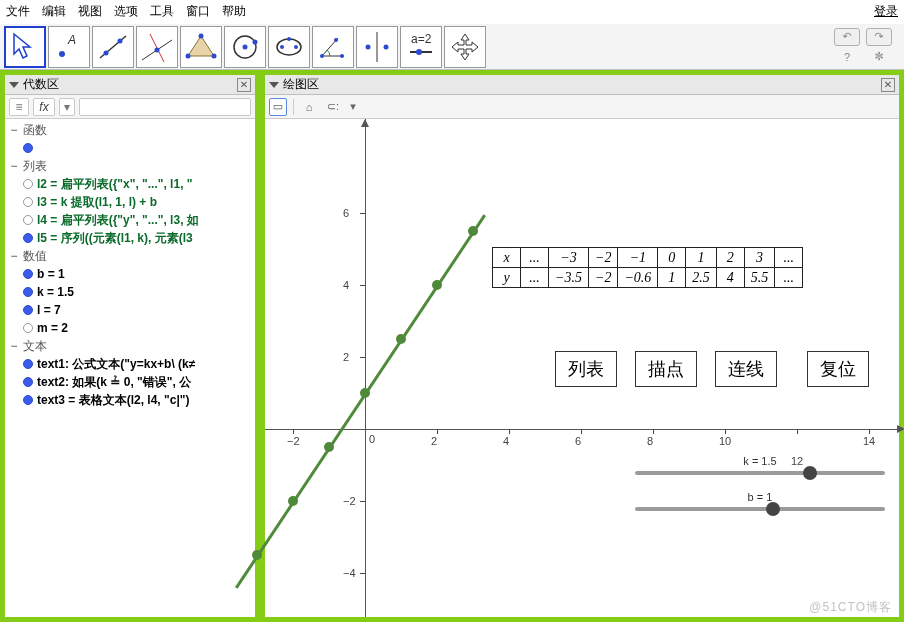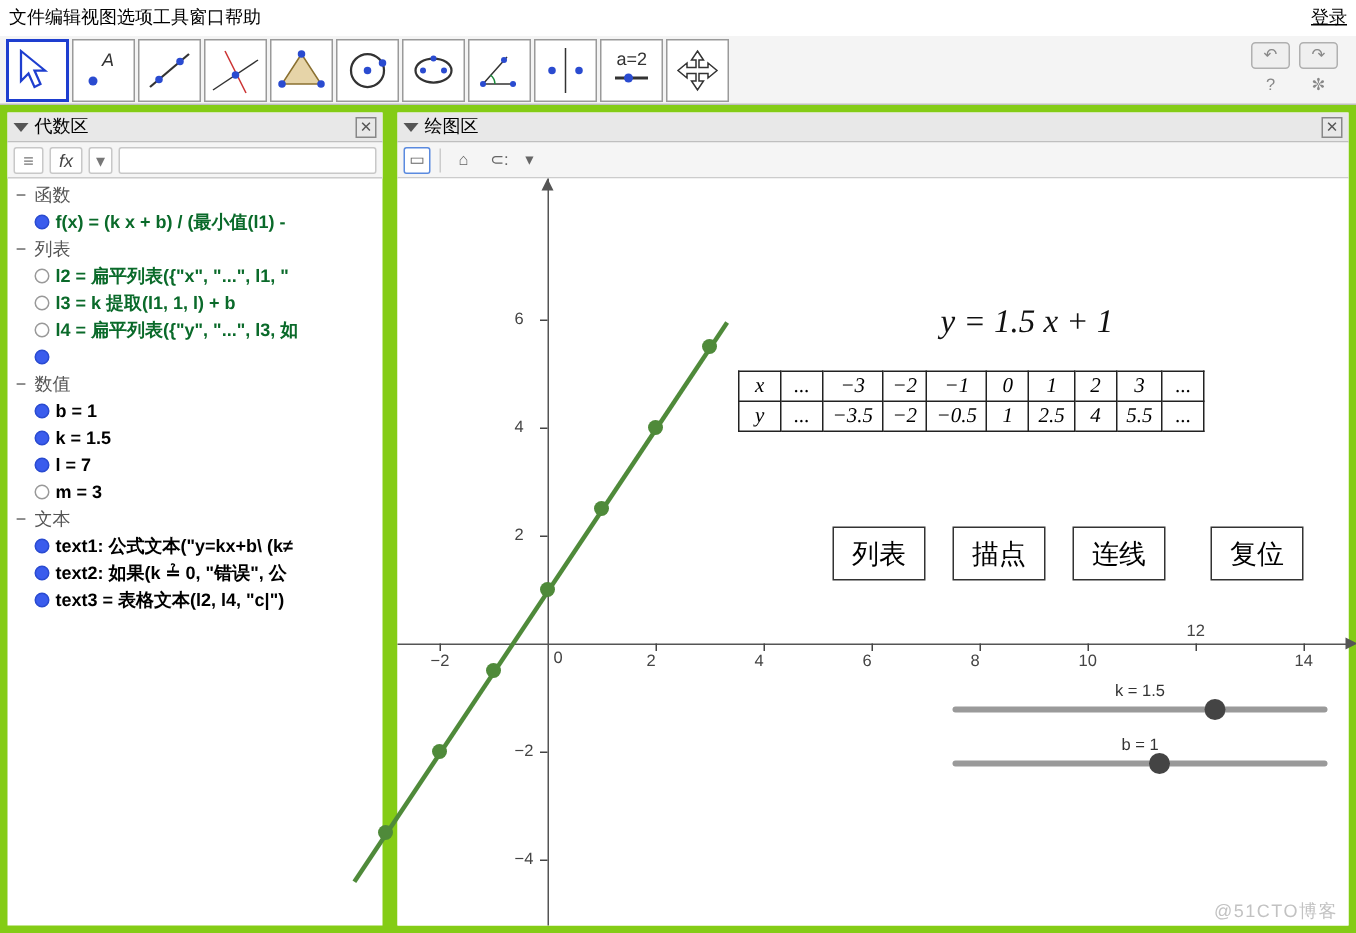--- a/index.html
+++ b/index.html
@@ -1,18 +1,18 @@
 <!DOCTYPE html>
 <html><head>
 <meta charset="utf-8">
 <style>
 *{box-sizing:border-box;margin:0;padding:0;font-family:Arial,sans-serif;font-size:12px;}
 body{background:#fff;width:904px;height:622px;overflow:hidden;position:relative;}
 
-.menubar{height:24px;display:flex;align-items:center;padding:0 6px;border-bottom:1px solid #fff;}
+.menubar{height:24px;display:flex;align-items:center;padding:0 6px;gap:12px;border-bottom:1px solid #fff;}
 .menubar span{cursor:default;}
 .login{margin-left:auto;text-decoration:underline;}
 
 .toolbar{height:46px;display:flex;align-items:center;padding:2px 4px;gap:2px;background:#f4f4f4;border-bottom:1px solid #bfbfbf;}
 .toolbtn{width:42px;height:42px;border:1px solid #9a9a9a;background:#fff;display:flex;align-items:center;justify-content:center;position:relative;}
 .toolbtn.active{border:2px solid #1e3ecf;}
 .toolbtn svg{width:34px;height:34px;}
 .right-tools{margin-left:auto;display:flex;flex-direction:column;gap:2px;align-items:end;padding-right:8px;}
 .rt-row{display:flex;gap:6px;}
 .rt-btn{width:26px;height:18px;border:1px solid #b0b0b0;border-radius:3px;background:#efefef;display:flex;align-items:center;justify-content:center;color:#888;font-size:11px;}
@@ -187,21 +187,20 @@
       <div class="input"></div>
     </div>
     <div class="tree">
       <div class="row">
           <span class="exp">−</span>
           <span class="lbl head">函数</span>
         </div>
       <div class="row">
           <span class="exp"></span>
           <span class="dot on"></span>
-          <b class="lbl fn">f(x) = (k x + b) / (最小值(l1) -</b>
         </div>
       <div class="row">
           <span class="exp">−</span>
           <span class="lbl head">列表</span>
         </div>
       <div class="row">
           <span class="exp"></span>
           <span class="dot off"></span>
           <b class="lbl fn">l2 = 扁平列表({"x", "...", l1, "</b>
         </div>
@@ -211,20 +210,21 @@
           <b class="lbl fn">l3 = k 提取(l1, 1, l) + b</b>
         </div>
       <div class="row">
           <span class="exp"></span>
           <span class="dot off"></span>
           <b class="lbl fn">l4 = 扁平列表({"y", "...", l3, 如</b>
         </div>
       <div class="row">
           <span class="exp"></span>
           <span class="dot on"></span>
+          <b class="lbl fn">l5 = 序列((元素(l1, k), 元素(l3</b>
         </div>
       <div class="row">
           <span class="exp">−</span>
           <span class="lbl head">数值</span>
         </div>
       <div class="row">
           <span class="exp"></span>
           <span class="dot on"></span>
           <b class="lbl">b = 1</b>
         </div>
@@ -234,21 +234,21 @@
           <b class="lbl">k = 1.5</b>
         </div>
       <div class="row">
           <span class="exp"></span>
           <span class="dot on"></span>
           <b class="lbl">l = 7</b>
         </div>
       <div class="row">
           <span class="exp"></span>
           <span class="dot off"></span>
-          <b class="lbl">m = 3</b>
+          <b class="lbl">m = 2</b>
         </div>
       <div class="row">
           <span class="exp">−</span>
           <span class="lbl head">文本</span>
         </div>
       <div class="row">
           <span class="exp"></span>
           <span class="dot on"></span>
           <b class="lbl">text1: 公式文本("y=kx+b\ (k≠</b>
         </div>
@@ -289,21 +289,21 @@
         <div class="tlabel" style="left:166px;top:316px">2</div>
         <div class="tick" style="left:244px;top:310px;width:1px;height:5px"></div>
         <div class="tlabel" style="left:238px;top:316px">4</div>
         <div class="tick" style="left:316px;top:310px;width:1px;height:5px"></div>
         <div class="tlabel" style="left:310px;top:316px">6</div>
         <div class="tick" style="left:388px;top:310px;width:1px;height:5px"></div>
         <div class="tlabel" style="left:382px;top:316px">8</div>
         <div class="tick" style="left:460px;top:310px;width:1px;height:5px"></div>
         <div class="tlabel" style="left:454px;top:316px">10</div>
         <div class="tick" style="left:532px;top:310px;width:1px;height:5px"></div>
-        <div class="tlabel" style="left:526px;top:296px">12</div>
+        <div class="tlabel" style="left:526px;top:336px">12</div>
         <div class="tick" style="left:604px;top:310px;width:1px;height:5px"></div>
         <div class="tlabel" style="left:598px;top:316px">14</div>
         <div class="tick" style="left:95px;top:454px;width:5px;height:1px"></div>
         <div class="tlabel" style="left:78px;top:448px">−4</div>
         <div class="tick" style="left:95px;top:382px;width:5px;height:1px"></div>
         <div class="tlabel" style="left:78px;top:376px">−2</div>
         <div class="tick" style="left:95px;top:238px;width:5px;height:1px"></div>
         <div class="tlabel" style="left:78px;top:232px">2</div>
         <div class="tick" style="left:95px;top:166px;width:5px;height:1px"></div>
         <div class="tlabel" style="left:78px;top:160px">4</div>
@@ -311,41 +311,40 @@
         <div class="tlabel" style="left:78px;top:88px">6</div>
         <div class="tlabel" style="left:104px;top:314px">0</div>
         <div class="line" style="left:-29.599999999999994px;top:468.4px;width:447.80946841262744px;height:3px;transform:rotate(-56.309932474020215deg);transform-origin:0 0"></div>
         <div class="pt" style="left:-8px;top:436px"></div>
         <div class="pt" style="left:28px;top:382px"></div>
         <div class="pt" style="left:64px;top:328px"></div>
         <div class="pt" style="left:100px;top:274px"></div>
         <div class="pt" style="left:136px;top:220px"></div>
         <div class="pt" style="left:172px;top:166px"></div>
         <div class="pt" style="left:208px;top:112px"></div>
-        <div class="formula" style="left:362px;top:82px">y = 1.5 x + 1</div>
         <table class="dtable" style="left:227px;top:128px">
           <tbody>
             <tr>
               <td>x</td>
               <td>...</td>
               <td>−3</td>
               <td>−2</td>
               <td>−1</td>
               <td>0</td>
               <td>1</td>
               <td>2</td>
               <td>3</td>
               <td>...</td>
             </tr>
             <tr>
               <td>y</td>
               <td>...</td>
               <td>−3.5</td>
               <td>−2</td>
-              <td>−0.5</td>
+              <td>−0.6</td>
               <td>1</td>
               <td>2.5</td>
               <td>4</td>
               <td>5.5</td>
               <td>...</td>
             </tr>
           </tbody>
         </table>
         <div class="actbtns" style="left:290px;top:232px">
   <div class="actbtn">列表</div>

